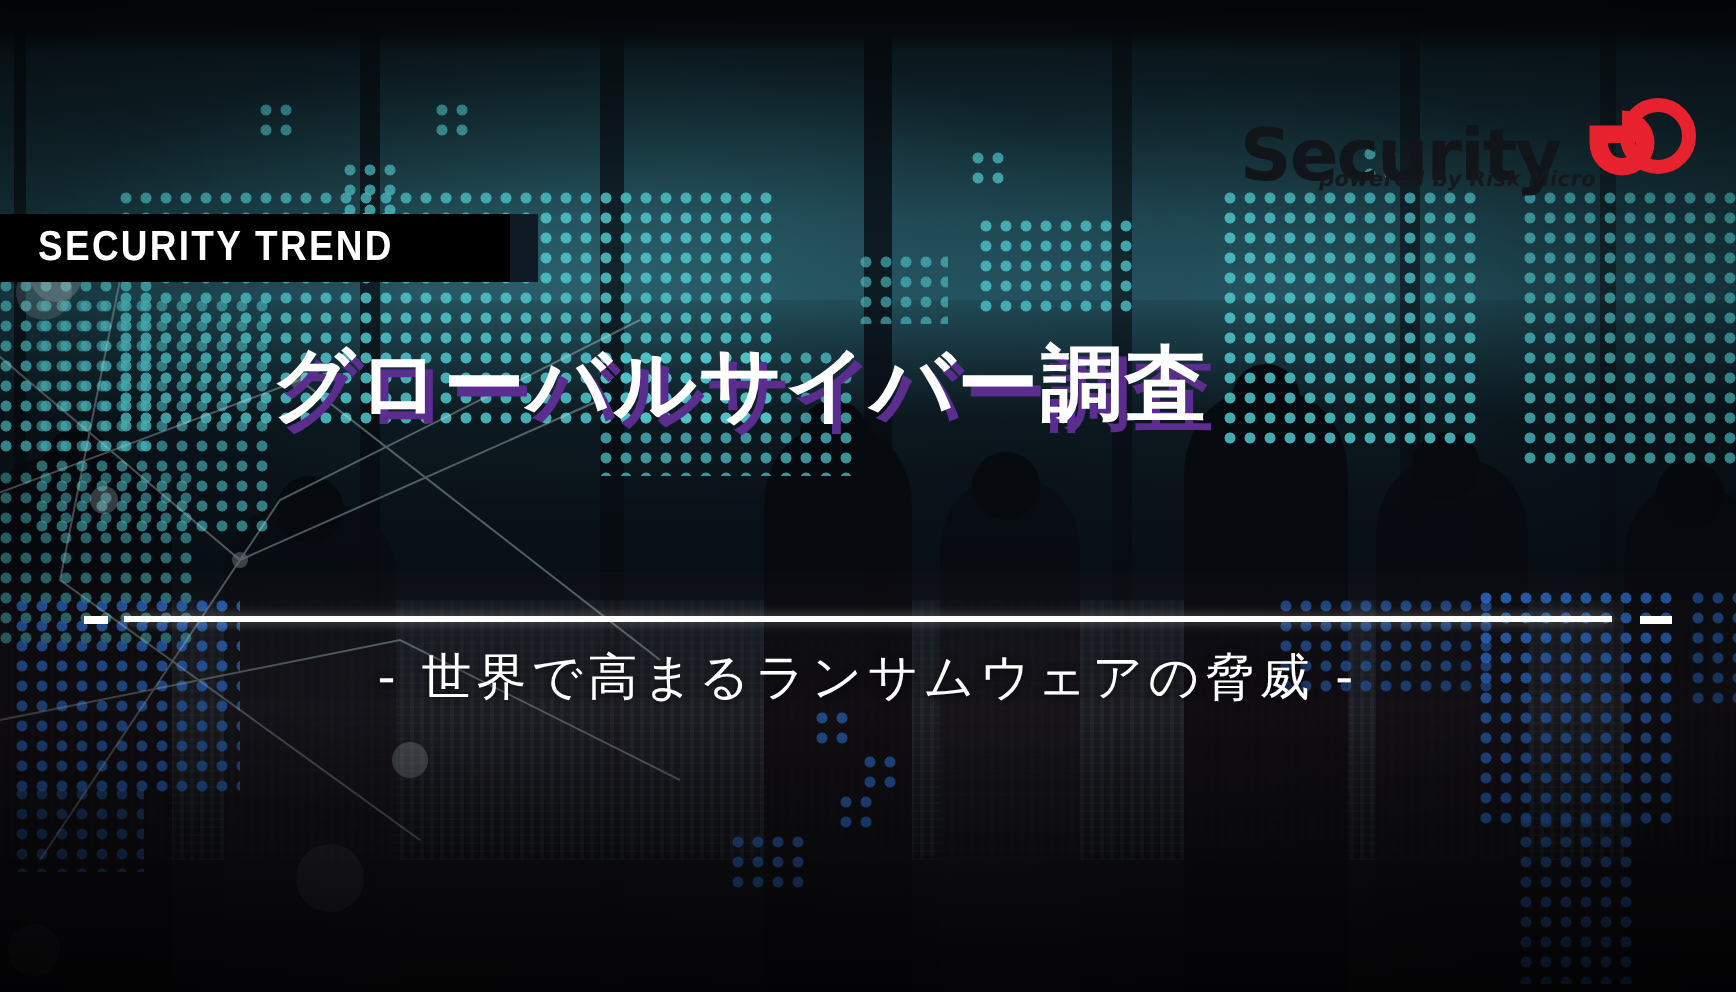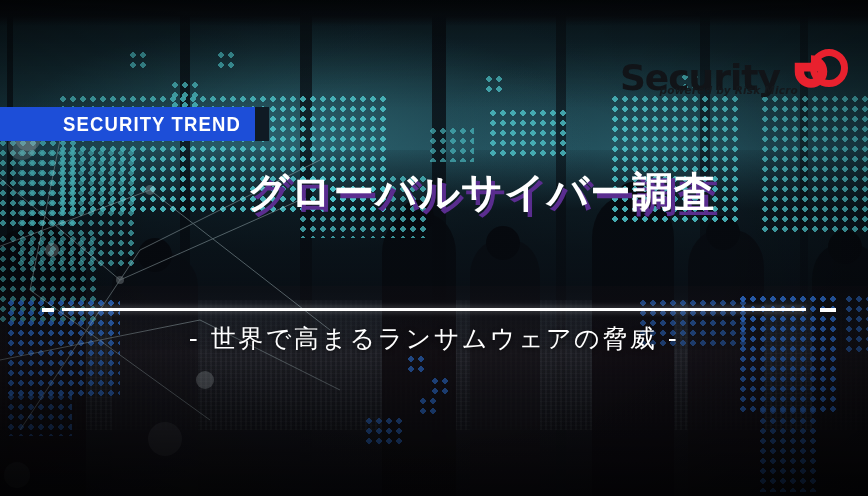--- a/index.html
+++ b/index.html
@@ -128,39 +128,39 @@
   .b9{ left:640px;top:300px; width:110px; height:50px;  opacity:.55; }
   .b10{left:846px;top:296px; width:22px;  height:60px;  opacity:.6; }
 
   
   .net{ position:absolute; left:0; top:130px; width:340px; height:300px; opacity:.45; }
 
   
   .trend-badge{
     position:absolute; left:0; top:107px;
     width:268px; height:34px;
-    background:#1d4ed8;
+    background:#000000;
     display:flex; align-items:center;
-    padding-left:63px;
+    padding-left:19px;
   }
   .trend-badge::after{
     content:""; position:absolute; right:-1px; top:0; width:14px; height:100%;
     background:#0f1a24;
   }
   .trend-text{
     font-family:"Liberation Sans Narrow","Liberation Sans",sans-serif;
     font-weight:700; font-size:21px; letter-spacing:1.3px;
     color:#fff; white-space:nowrap;
     transform:scaleX(.88); transform-origin:left center;
   }
 
   
   .headline{
-    position:absolute; left:0; top:168px; width:716px;
-    text-align:right;
+    position:absolute; left:12px; top:168px; width:716px;
+    text-align:center;
   }
   .h-line1{
     font-family:"DejaVu Sans","Liberation Sans",sans-serif;
     font-weight:700; font-size:41px; letter-spacing:1px;
     color:#ffffff; line-height:1.18;
     text-shadow:4px 5px 0 #5a2d8f;
     white-space:nowrap;
   }
   .h-line2{
     font-family:"DejaVu Sans","Liberation Sans",sans-serif;

